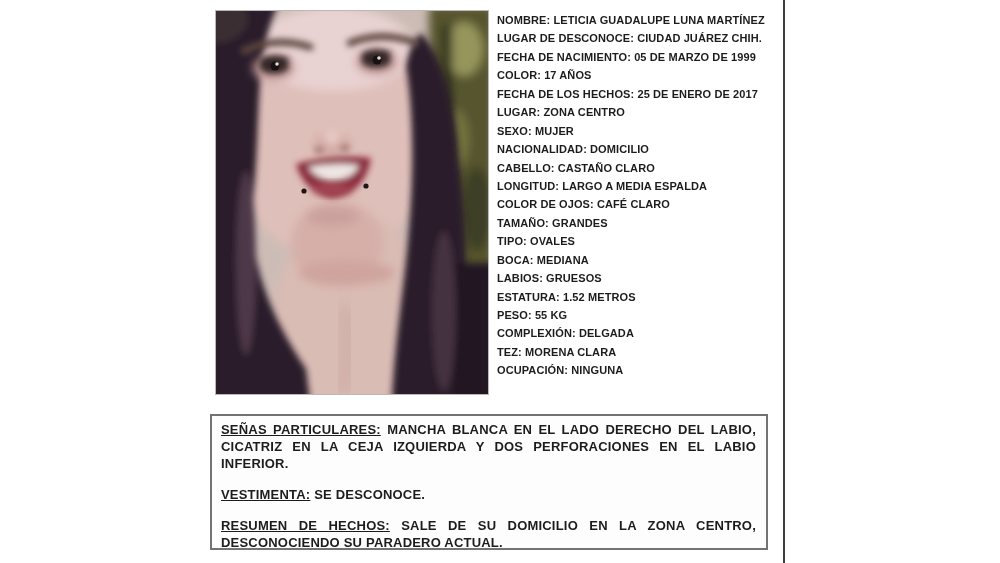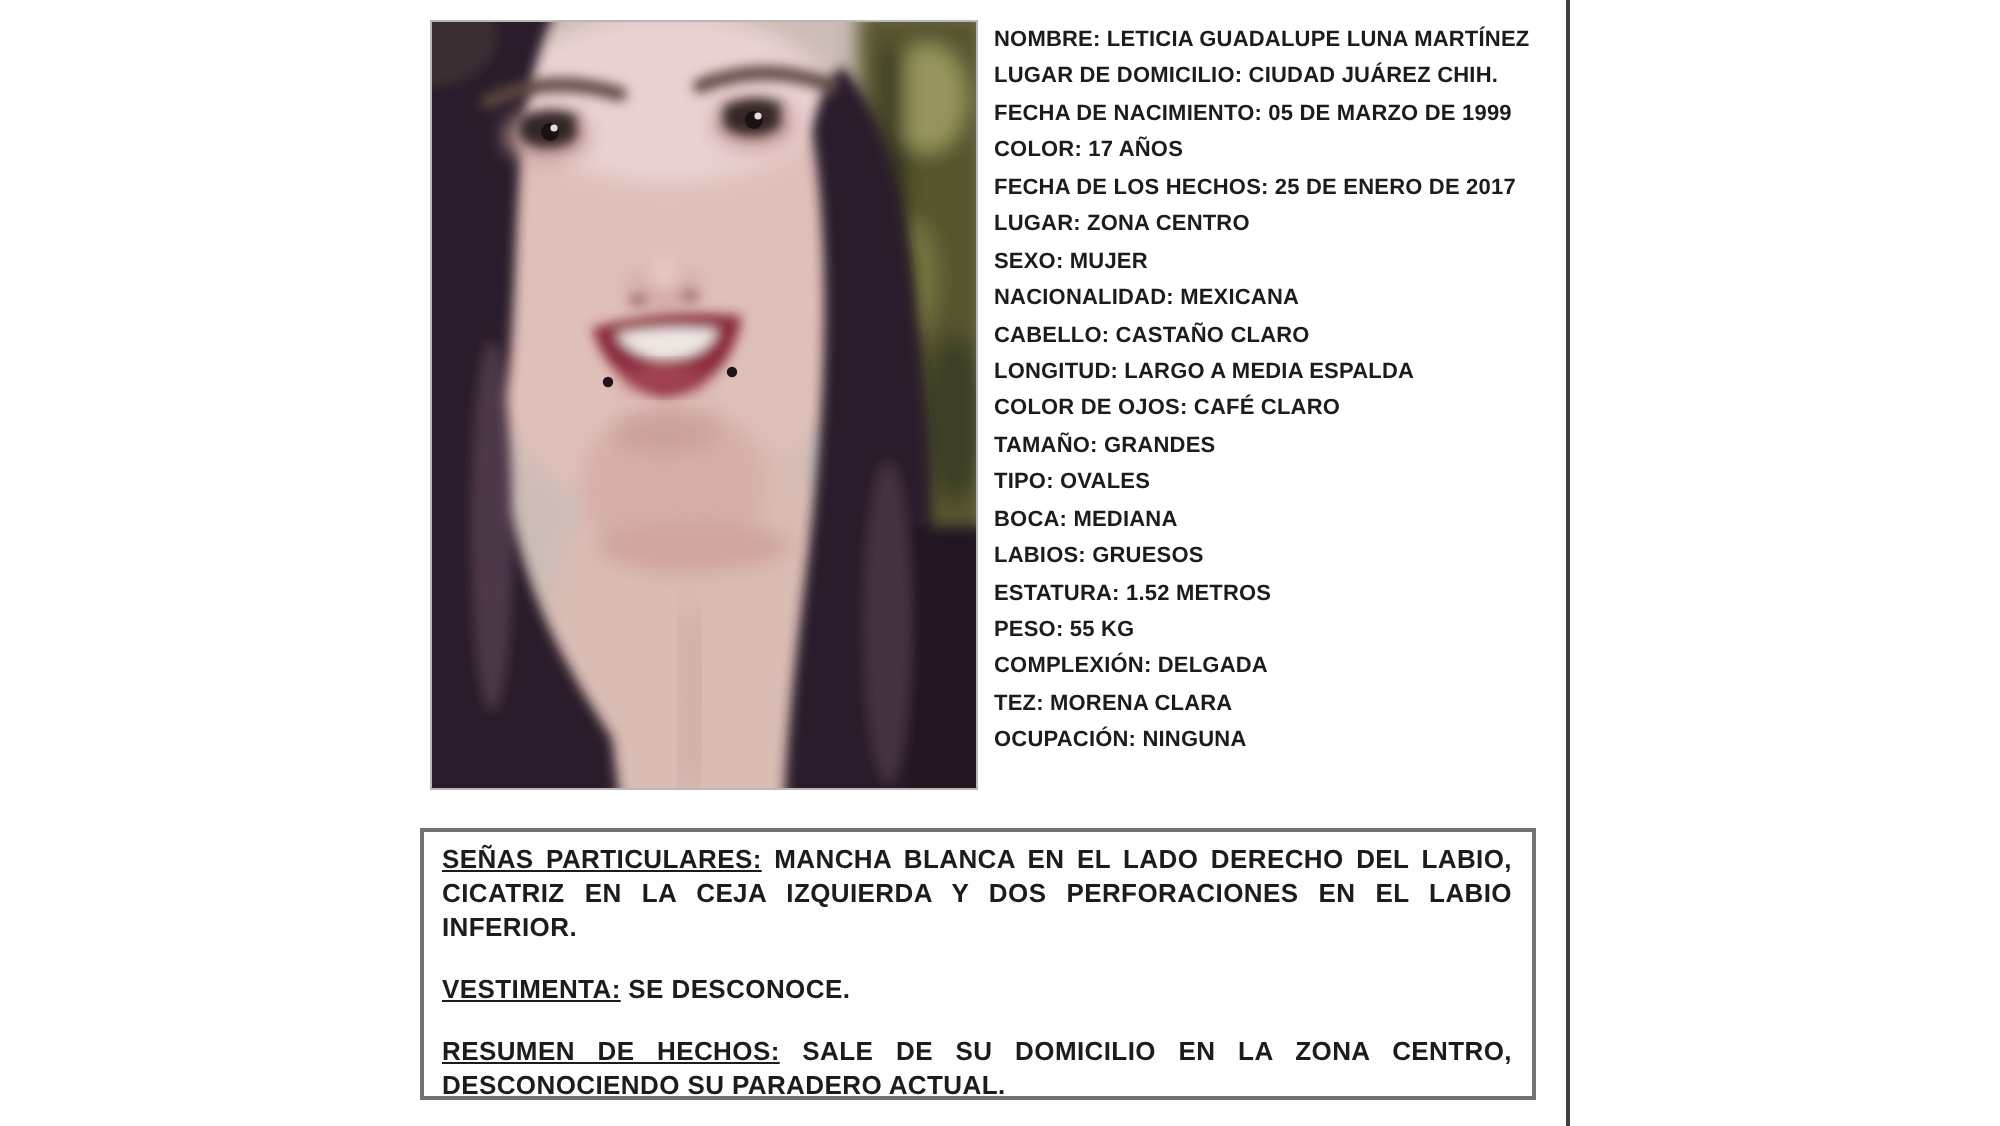--- a/index.html
+++ b/index.html
@@ -108,33 +108,33 @@
         <circle cx="88" cy="180" r="2.6" fill="#1f1518"></circle>
         <circle cx="150" cy="175" r="2.6" fill="#1f1518"></circle>
         <path d="M128,295 Q136,335 126,383" stroke="#bc938d" stroke-width="5" fill="none" filter="url(#b8)"></path>
       </g>
     </svg>
   </div>
 
   <div class="details" id="details-host">
   <div class="field-row"><span class="fl">NOMBRE: </span><span class="fv">LETICIA GUADALUPE LUNA MARTÍNEZ</span></div>
 
-  <div class="field-row"><span class="fl">LUGAR DE DOMICILIO: </span><span class="fv">CIUDAD JUÁREZ CHIH.</span></div>
+  <div class="field-row"><span class="fl">LUGAR DE DESCONOCE: </span><span class="fv">CIUDAD JUÁREZ CHIH.</span></div>
 
   <div class="field-row"><span class="fl">FECHA DE NACIMIENTO: </span><span class="fv">05 DE MARZO DE 1999</span></div>
 
   <div class="field-row"><span class="fl">COLOR: </span><span class="fv">17 AÑOS</span></div>
 
   <div class="field-row"><span class="fl">FECHA DE LOS HECHOS: </span><span class="fv">25 DE ENERO DE 2017</span></div>
 
   <div class="field-row"><span class="fl">LUGAR: </span><span class="fv">ZONA CENTRO</span></div>
 
   <div class="field-row"><span class="fl">SEXO: </span><span class="fv">MUJER</span></div>
 
-  <div class="field-row"><span class="fl">NACIONALIDAD: </span><span class="fv">MEXICANA</span></div>
+  <div class="field-row"><span class="fl">NACIONALIDAD: </span><span class="fv">DOMICILIO</span></div>
 
   <div class="field-row"><span class="fl">CABELLO: </span><span class="fv">CASTAÑO CLARO</span></div>
 
   <div class="field-row"><span class="fl">LONGITUD: </span><span class="fv">LARGO A MEDIA ESPALDA</span></div>
 
   <div class="field-row"><span class="fl">COLOR DE OJOS: </span><span class="fv">CAFÉ CLARO</span></div>
 
   <div class="field-row"><span class="fl">TAMAÑO: </span><span class="fv">GRANDES</span></div>
 
   <div class="field-row"><span class="fl">TIPO: </span><span class="fv">OVALES</span></div>

